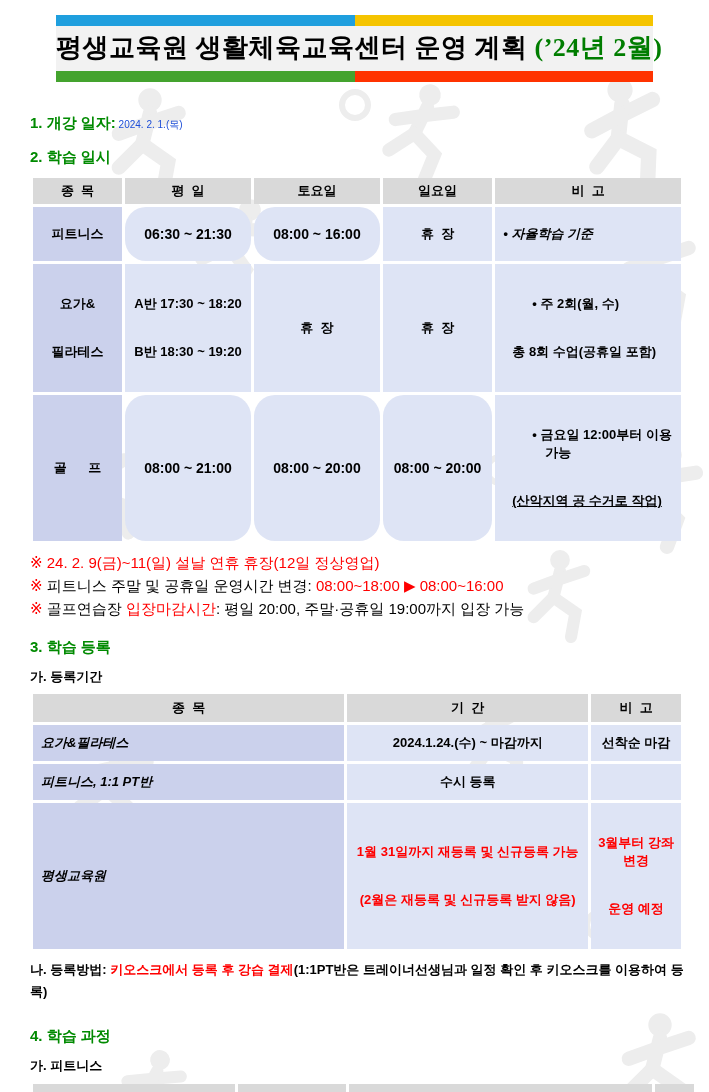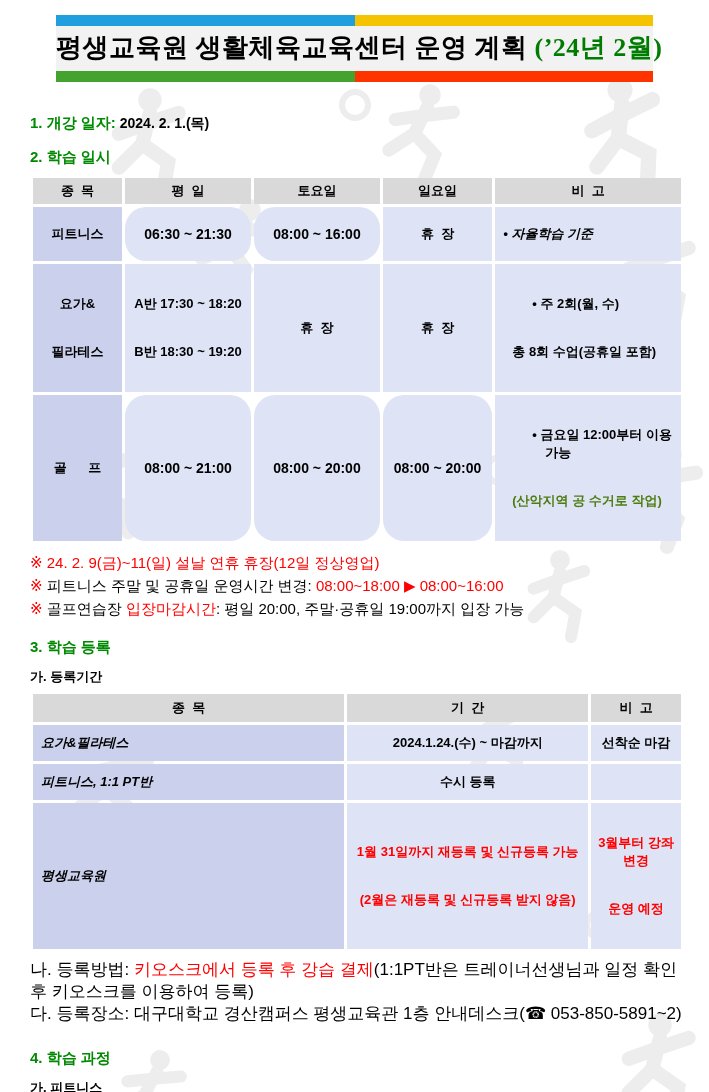--- a/index.html
+++ b/index.html
@@ -22,57 +22,57 @@
   .title-band{
     background:#F2F2F2;text-align:center;padding:4px 0 6px 0;
     font-family:"Liberation Serif","DejaVu Serif",serif;
     font-weight:bold;font-size:26px;letter-spacing:0.5px;white-space:pre;
   }
   .title-period{color:#007D00;}
 
   
   .sect{margin-left:30px;margin-right:24px;}
   .h-green{color:#008A00;font-weight:bold;font-size:15px;white-space:pre;}
-  .inline-black{color:#000000;font-weight:bold;font-size:14px;white-space:pre;}
+  .inline-black{color:#1d4ed8;font-weight:normal;font-size:10px;white-space:pre;}
   .line-s1{margin-top:32px;}
   .line-s2{margin-top:15px;}
   .sublabel{font-weight:bold;font-size:13px;margin-top:11px;white-space:pre;}
 
   
   table{border-collapse:separate;border-spacing:3px;table-layout:fixed;}
   th,td{
     white-space:pre-wrap;vertical-align:middle;text-align:center;
     font-weight:bold;font-size:13px;padding:1px 4px;overflow:hidden;
   }
   th{background:#D9D9D9;}
   td.key{background:#CBD1EC;}
   td.val{background:#DEE4F5;}
   td.left{text-align:left;padding-left:8px;font-style:italic;}
   .red{color:#FF0000;}
-  .orange{color:#4d7c0f;}
+  .orange{color:#000000;text-decoration:underline;}
   .hang{padding-left:13px;text-indent:-13px;text-align:left;margin-left:33px;}
   .cont{padding-left:13px;text-align:left;}
 
   .t2{width:654px;margin-top:8px;}
   .t2 th{height:24px;}
   .t2 .r1 td{height:52px;}
   .t2 .r2 td{height:48px;}
   .t2 .r3 td{height:48px;}
   .t2 td.time{font-size:14px;border-radius:21px;}
 
   .notes{margin-top:7px;font-size:15px;font-weight:normal;}
   .notes div{line-height:23px;white-space:pre-wrap;}
 
   .t3{width:654px;margin-top:5px;}
   .t3 th{height:26px;}
   .t3 .r1 td{height:34px;}
   .t3 .r2 td{height:34px;}
   .t3 .r3 td{height:50px;}
 
-  .regnotes{margin-top:7px;font-size:17px;font-weight:normal;}
+  .regnotes{margin-top:7px;font-size:13px;font-weight:bold;}
   .regnotes div{line-height:22px;white-space:pre-wrap;}
 
   .t4a{width:667px;margin-top:6px;}
   .t4a th{height:26px;}
 
   .s4-label{margin-top:24px;}
 </style>
 </head>
 <body>
 
@@ -224,21 +224,20 @@
       <td class="val">
         <div class="red">3월부터 강좌 변경</div>
         <div class="red">운영 예정</div>
       </td>
     </tr>
   </tbody>
     </table>
 
   <div class="sect regnotes">
     <div><span>나. 등록방법: </span><span class="red">키오스크에서 등록 후 강습 결제</span><span>(1:1PT반은 트레이너선생님과 일정 확인 후 키오스크를 이용하여 등록)</span></div>
-    <div><span>다. 등록장소: </span><span>대구대학교 경산캠퍼스 평생교육관 1층 안내데스크(☎ 053-850-5891~2)</span></div>
   </div>
 
   <div class="sect s4-label">
     <span class="h-green">4. 학습 과정</span>
   </div>
   <div class="sect sublabel">가. 피트니스</div>
 
   <table class="t4a sect">
     <colgroup>
       <col style="width:31%">

